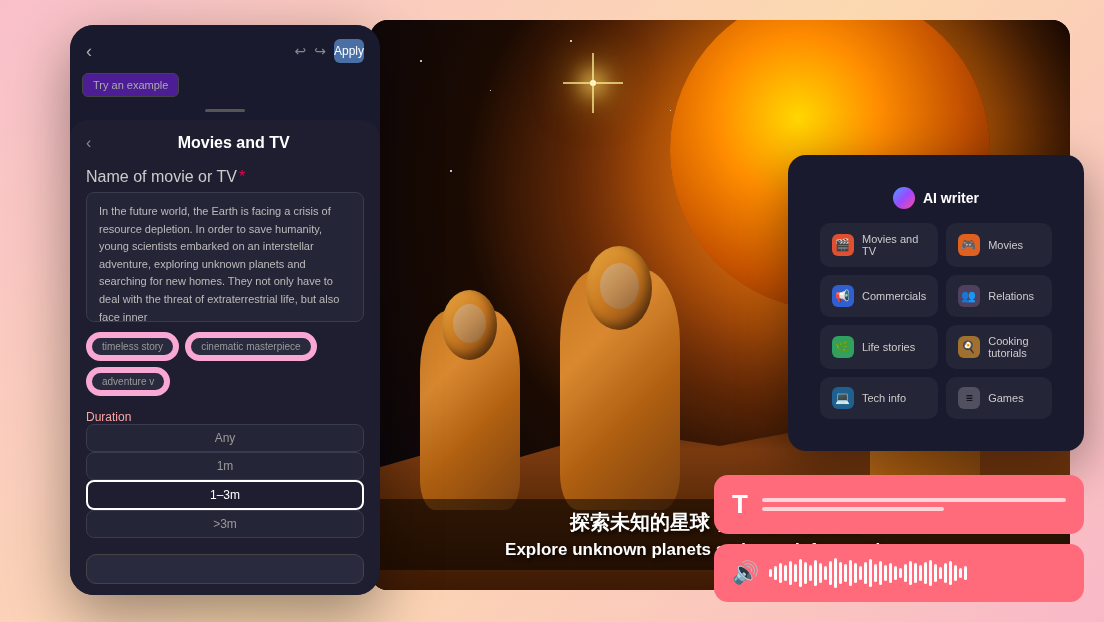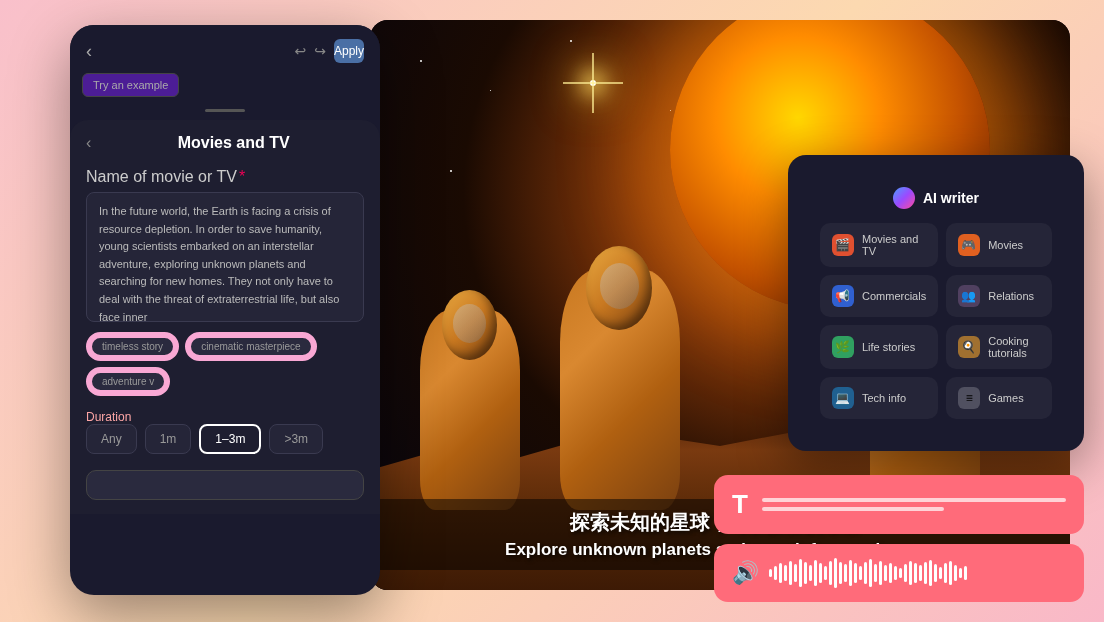--- a/index.html
+++ b/index.html
@@ -358,22 +358,22 @@
       padding: 3px 10px;
     }
 
     .duration-label {
       color: #fca5a5;
       font-size: 12px;
     }
 
     .duration-options {
       display: flex;
-      gap: 8px;
       margin-bottom: 16px;
+      flex-direction: column;
     }
 
     .dur-btn {
       background: #252538;
       border: 1px solid #3a3a50;
       border-radius: 8px;
       color: #999;
       font-size: 12px;
       padding: 6px 14px;
       cursor: pointer;

